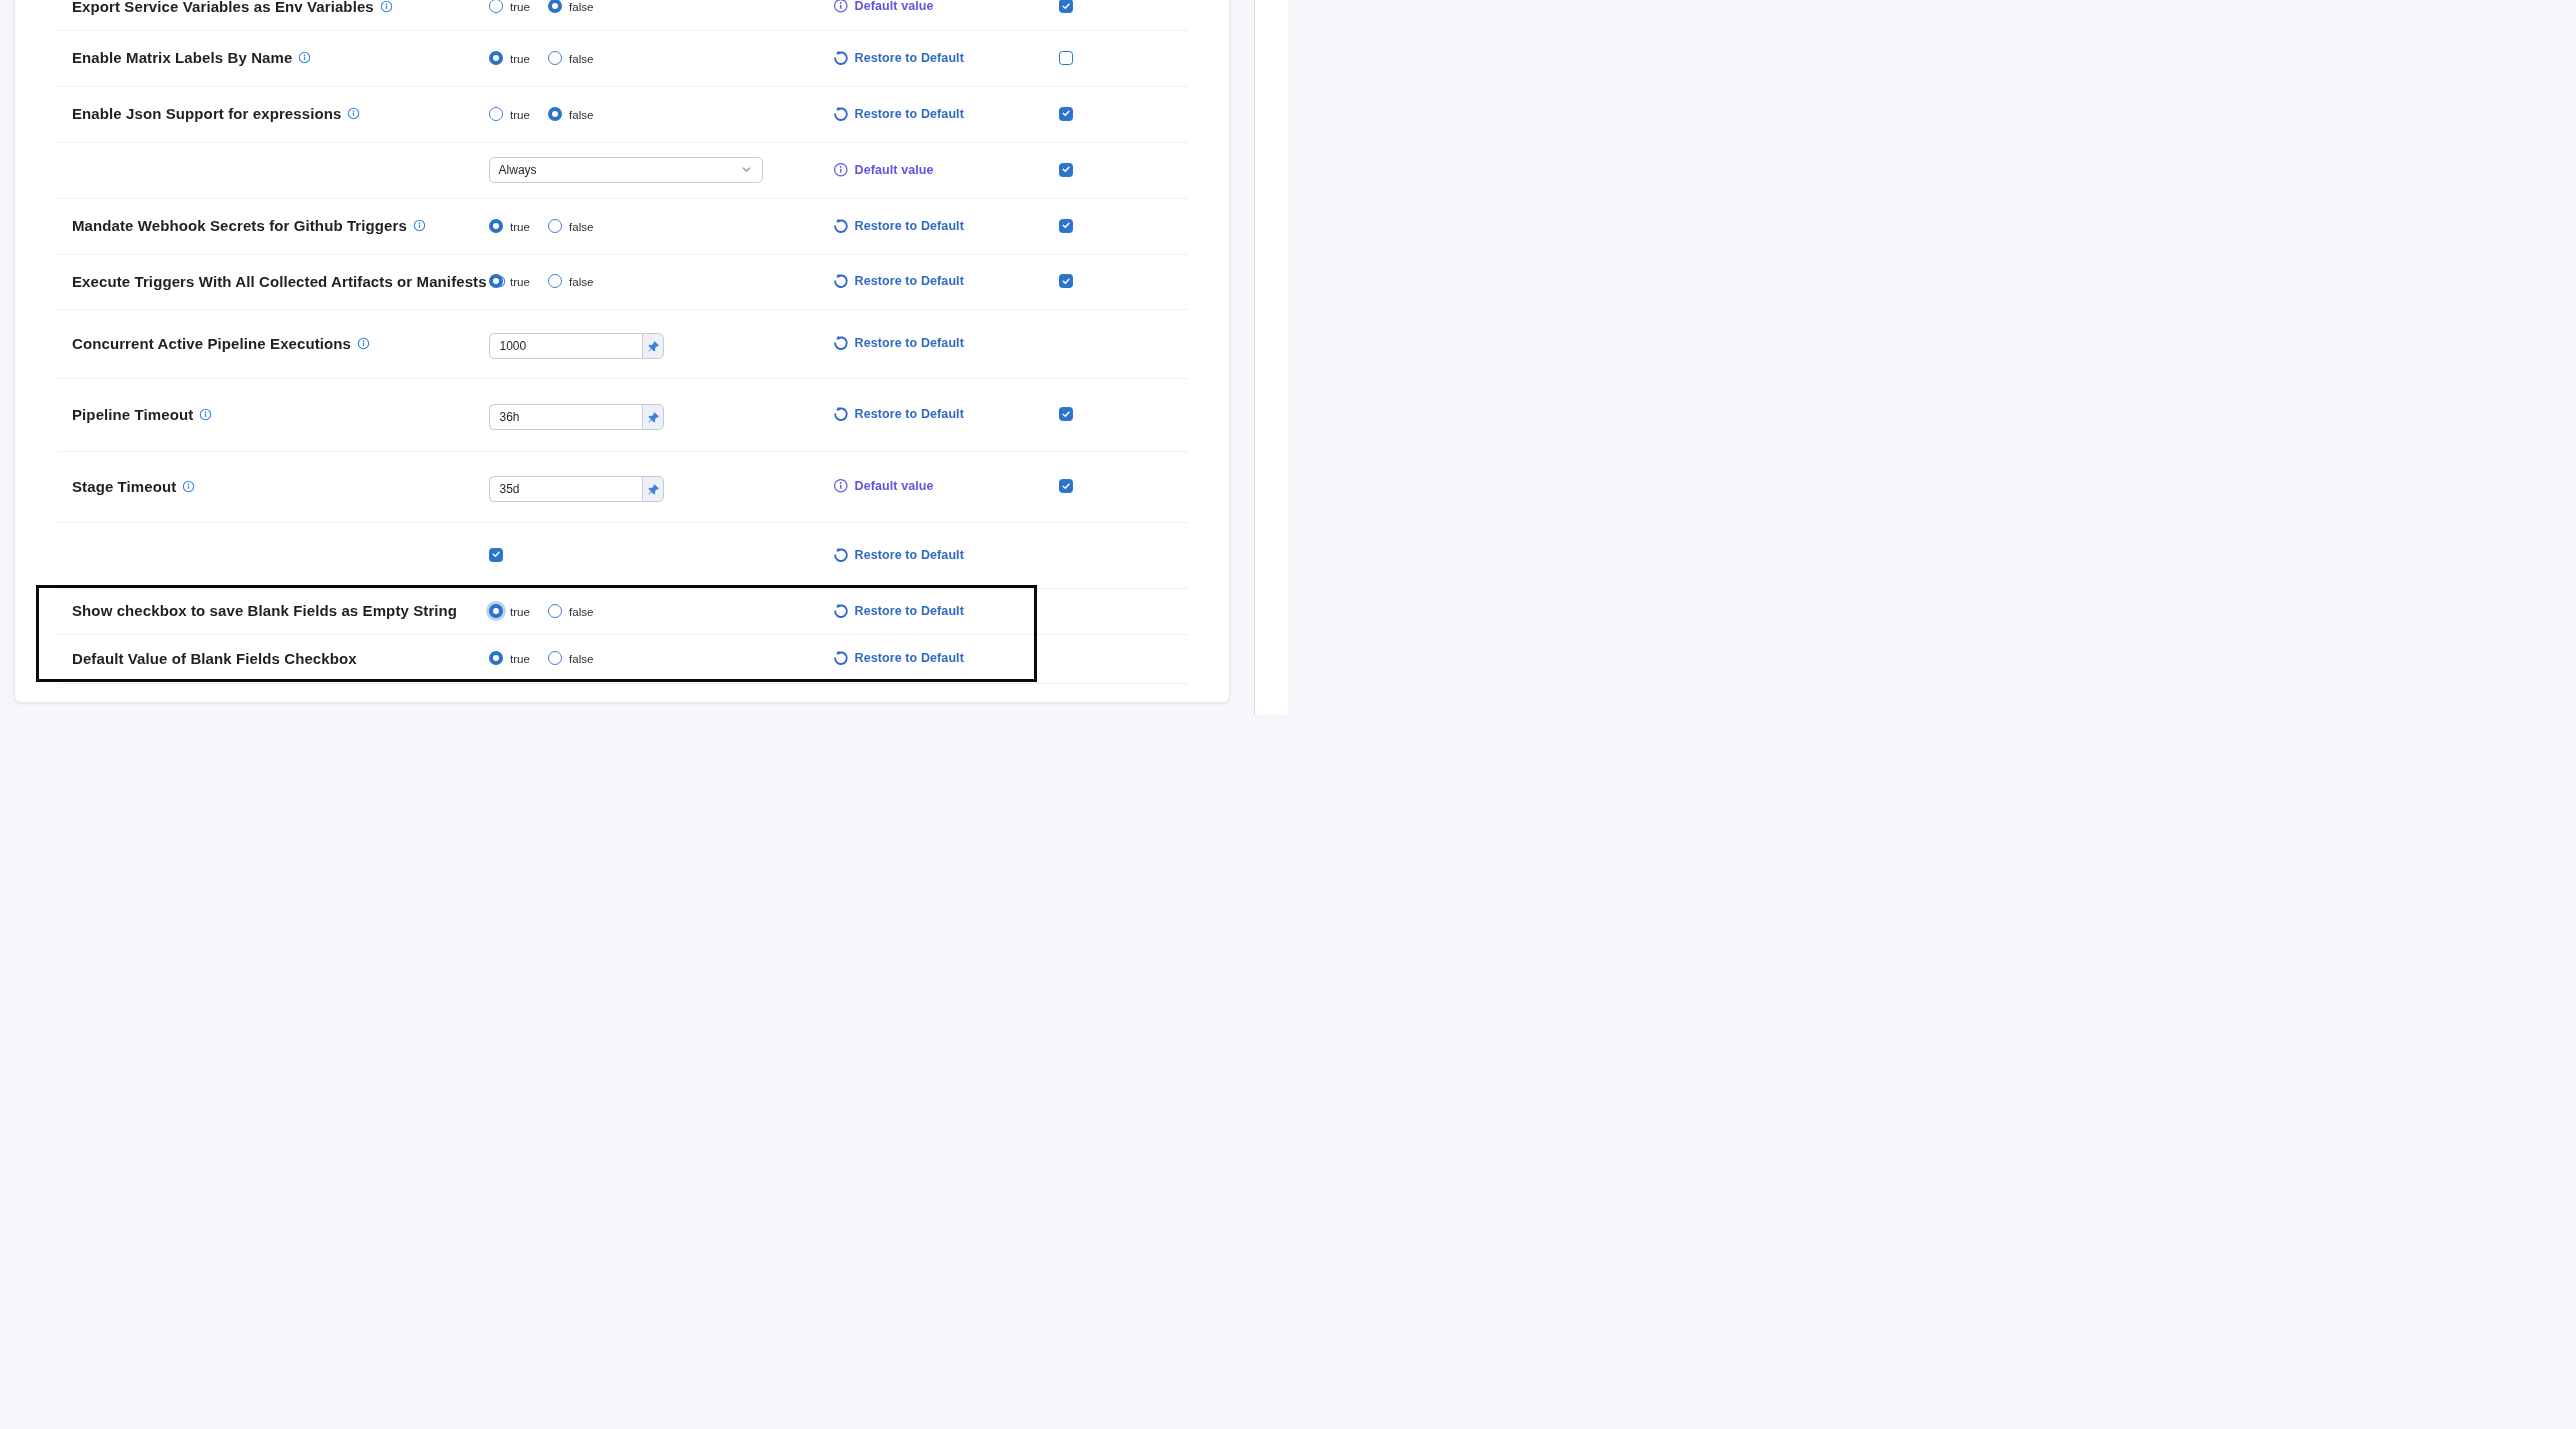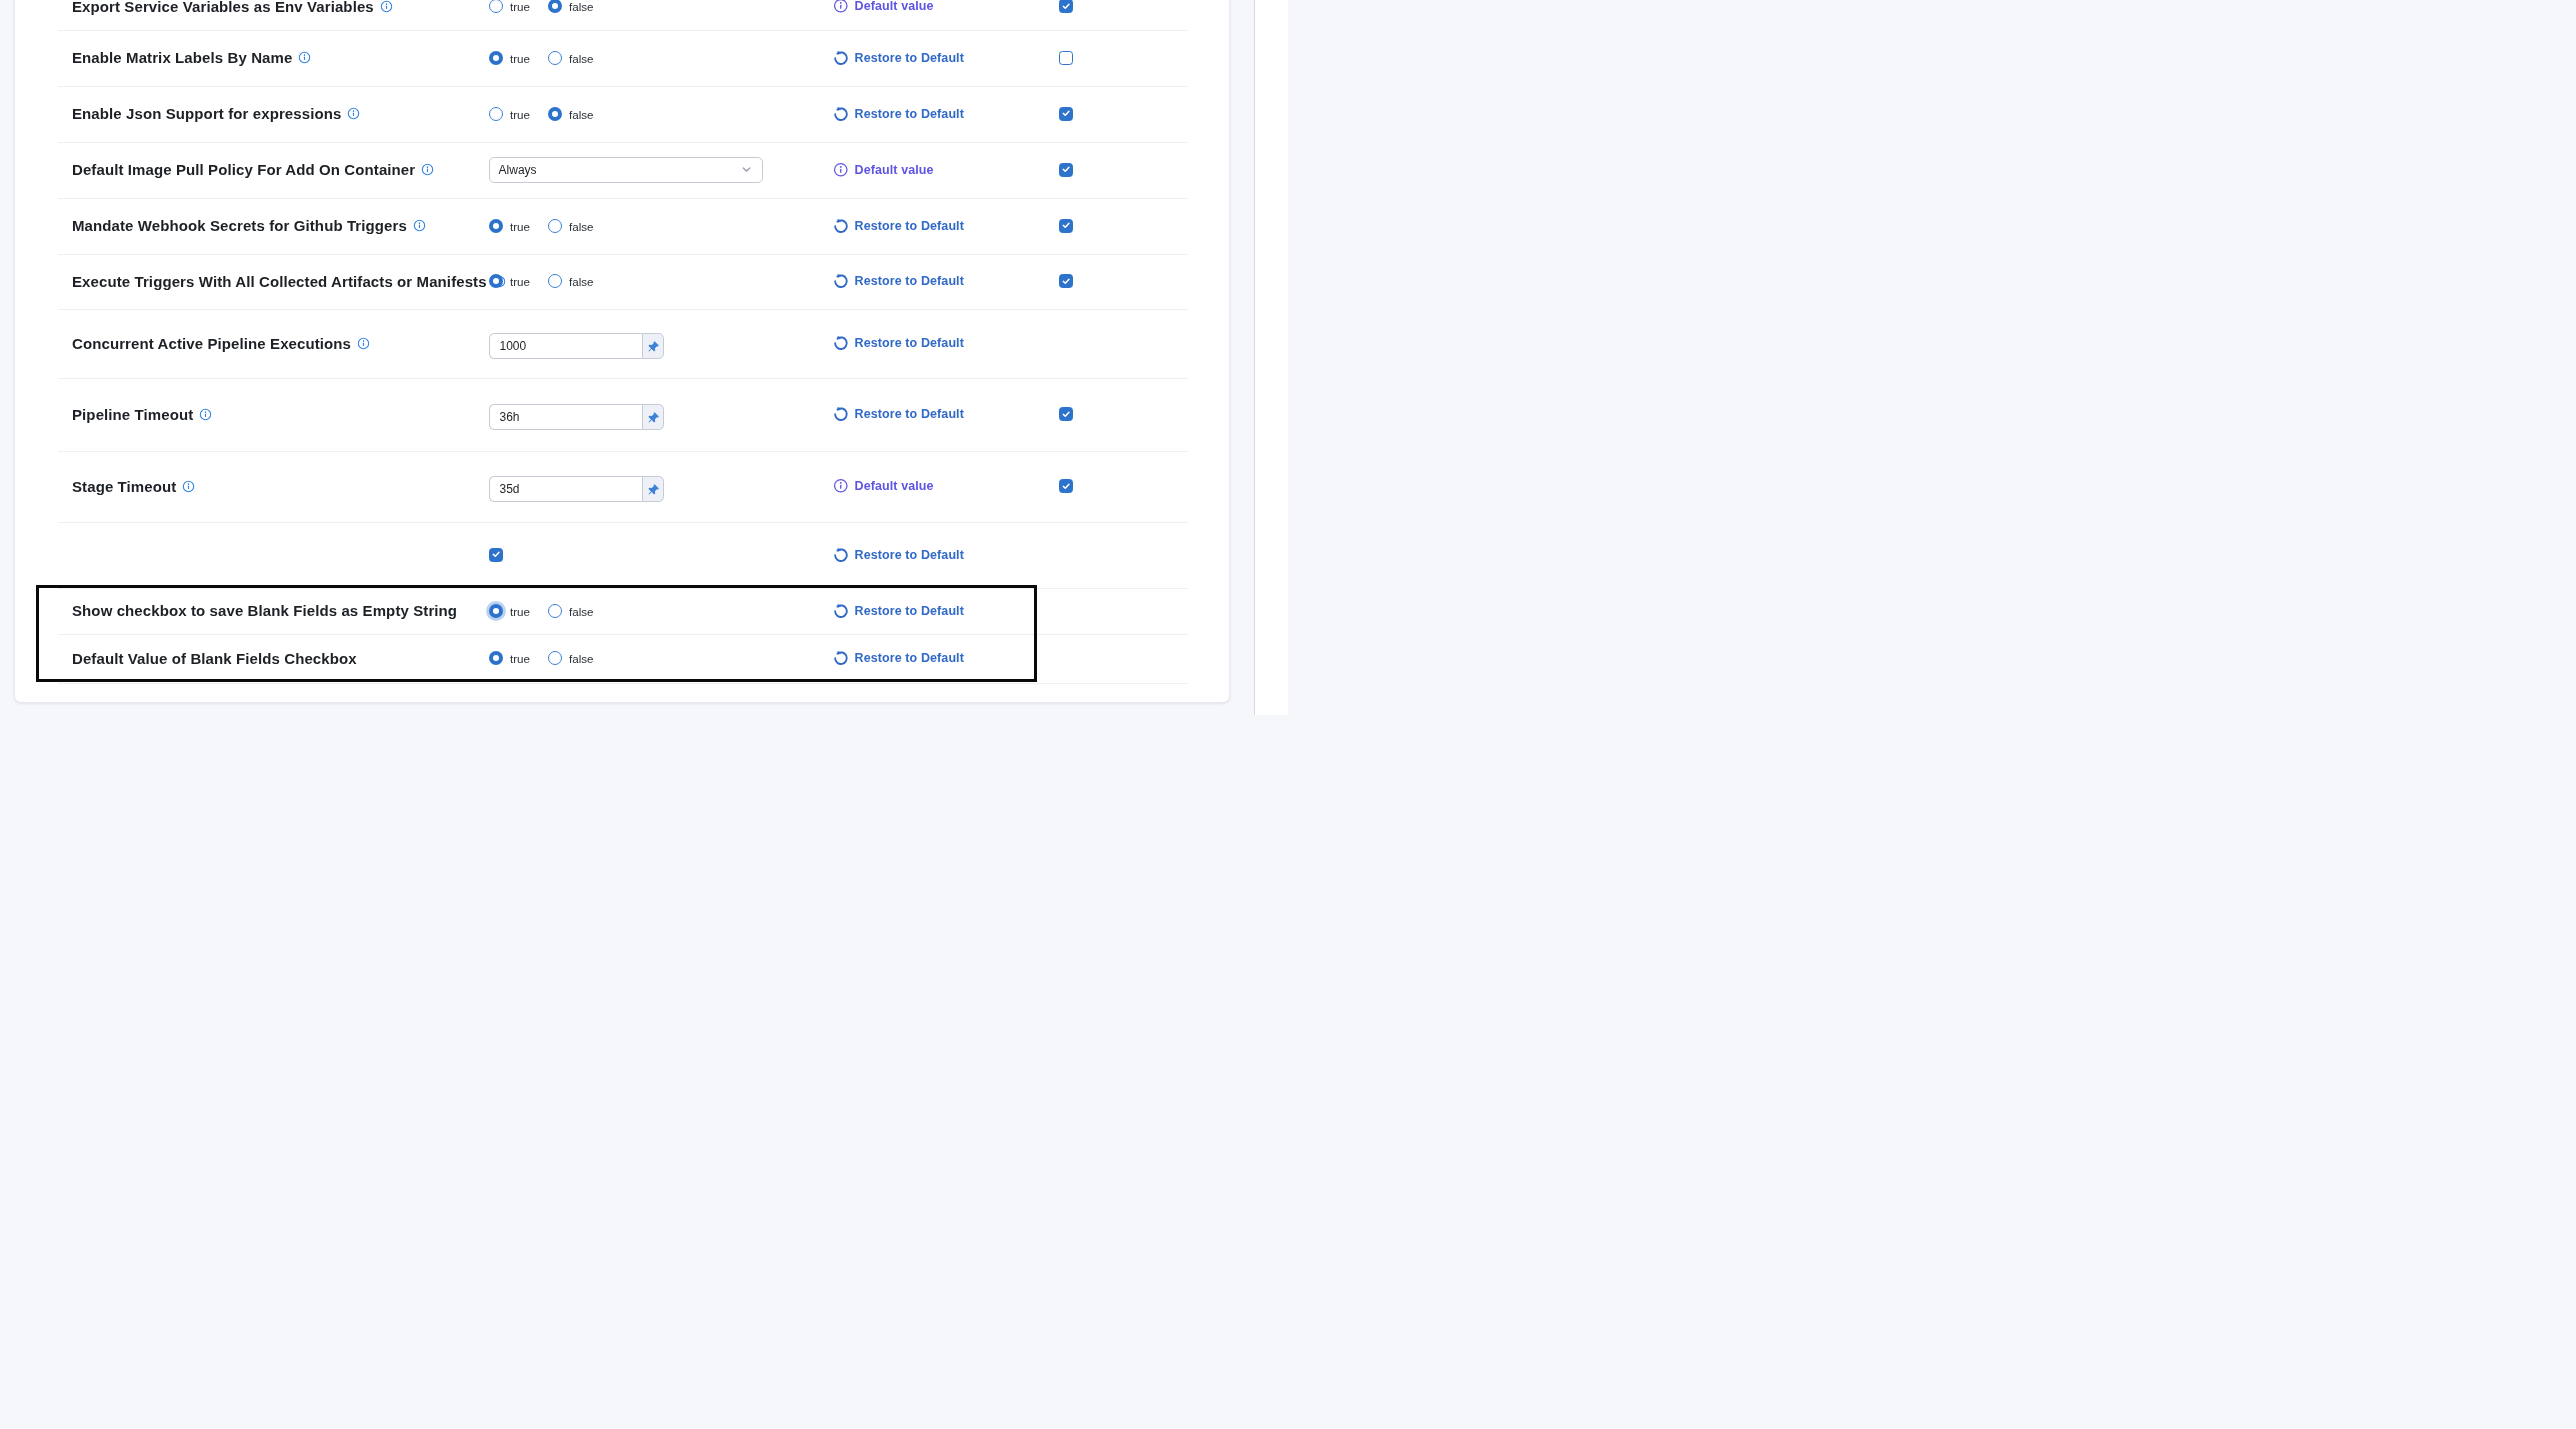--- a/index.html
+++ b/index.html
@@ -260,30 +260,20 @@
           </span>
           <span class="a-text">Restore to Default</span>
         </div>
         <span class="cb checked right-cb">
           <svg viewBox="0 0 16 16">
             <path d="M3.6 8.4 L6.7 11.3 L12.4 5.0" fill="none" stroke="#fff" stroke-width="2.3" stroke-linecap="round" stroke-linejoin="round"></path>
           </svg>
         </span>
       </div>
       <div class="row">
-        <div class="label-wrap">
-          <span class="row-label">Default Image Pull Policy For Add On Container</span>
-          <span class="i-icon">
-            <svg viewBox="0 0 16 16">
-              <circle cx="8" cy="8" r="6.4" fill="none" stroke="#3183e0" stroke-width="1.3"></circle>
-              <circle cx="8" cy="5.1" r="0.95" fill="#3183e0"></circle>
-              <rect x="7.3" y="6.9" width="1.4" height="4.3" rx="0.7" fill="#3183e0"></rect>
-            </svg>
-          </span>
-        </div>
         <div class="control">
           <div class="select-box">
             <span class="sel-text">Always</span>
             <span class="chev"><svg viewBox="0 0 16 16">
                 <path d="M4 6.2 L8 10 L12 6.2" fill="none" stroke="#9ba0ab" stroke-width="1.7" stroke-linecap="round" stroke-linejoin="round"></path>
               </svg></span>
           </div>
         </div>
         <div class="action default">
           <span class="a-icon">

